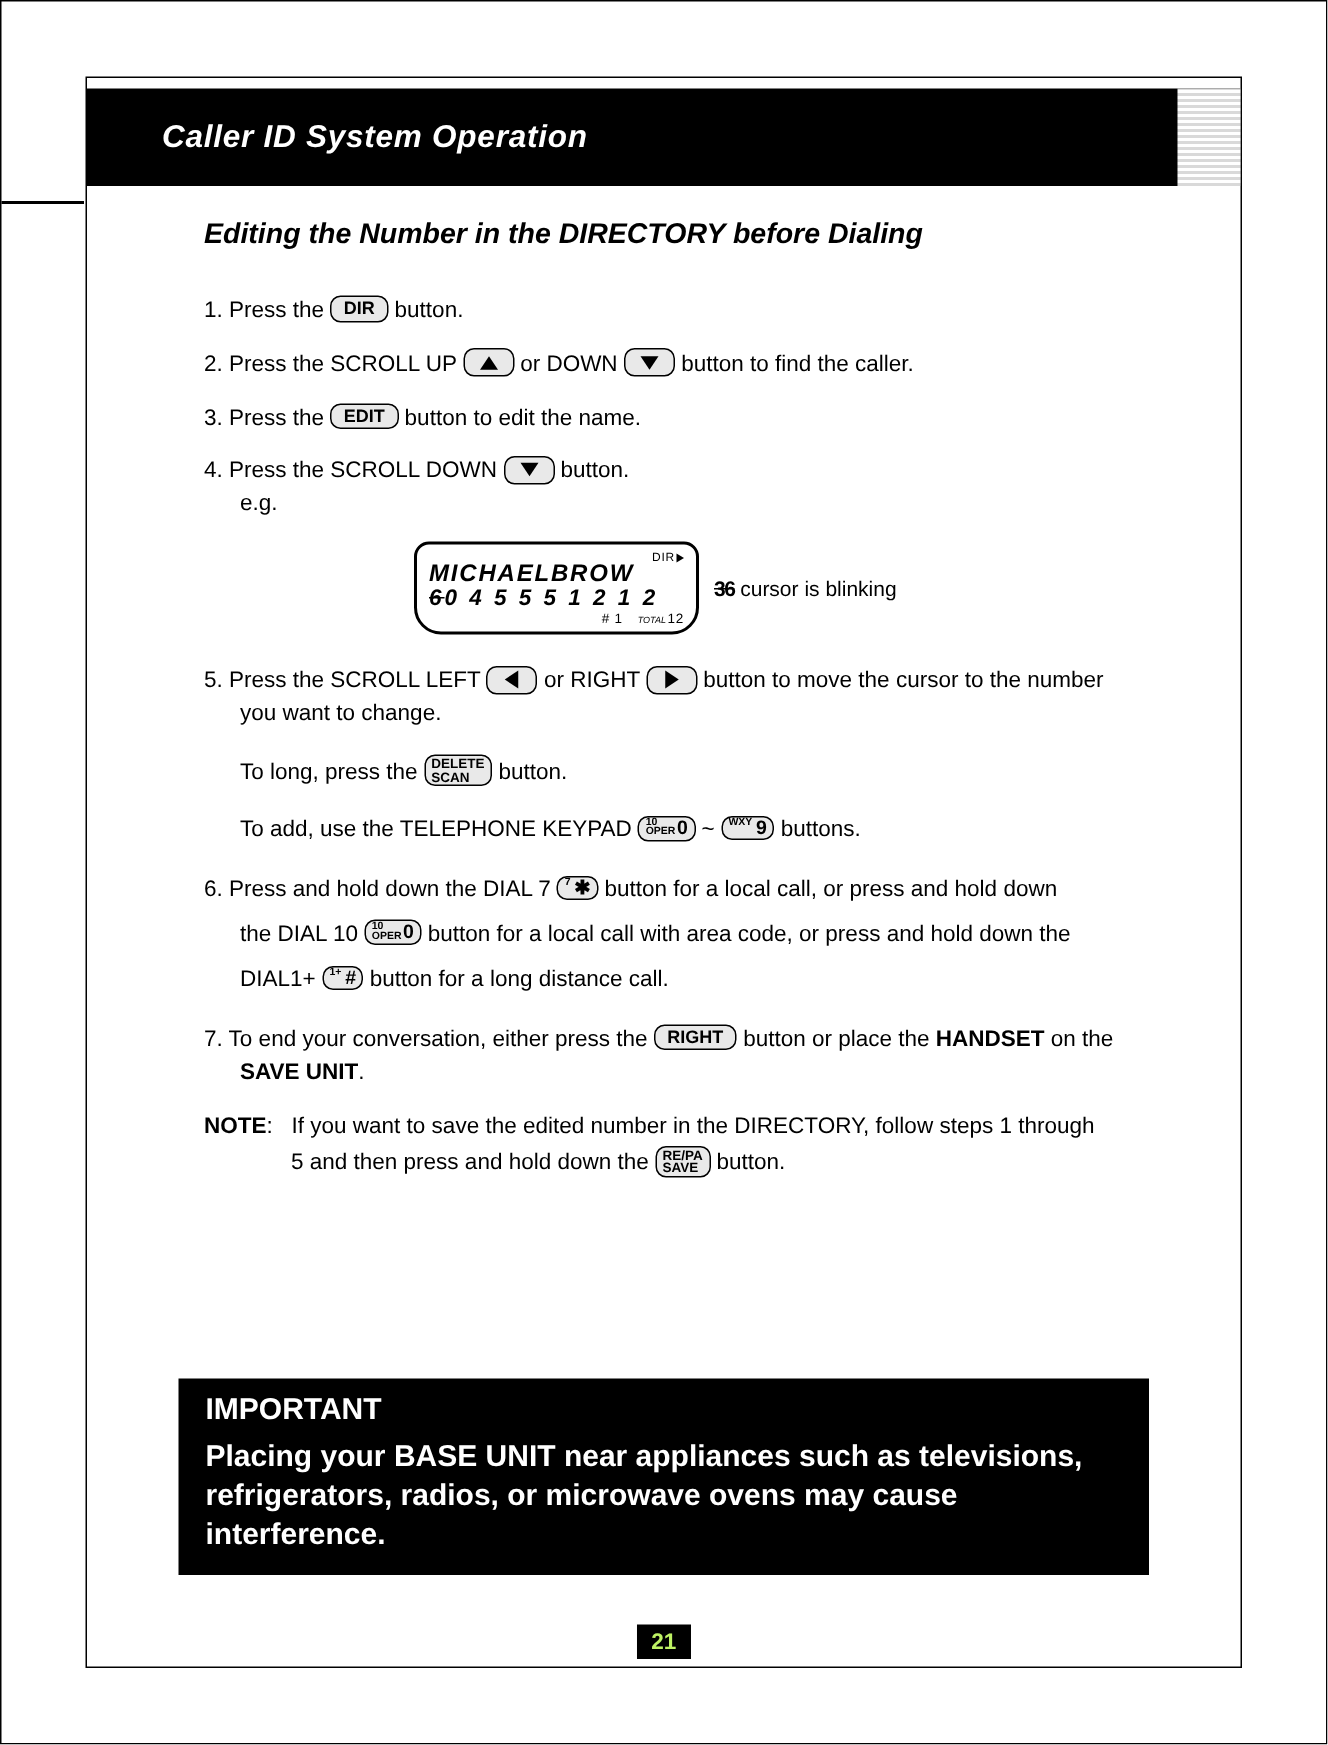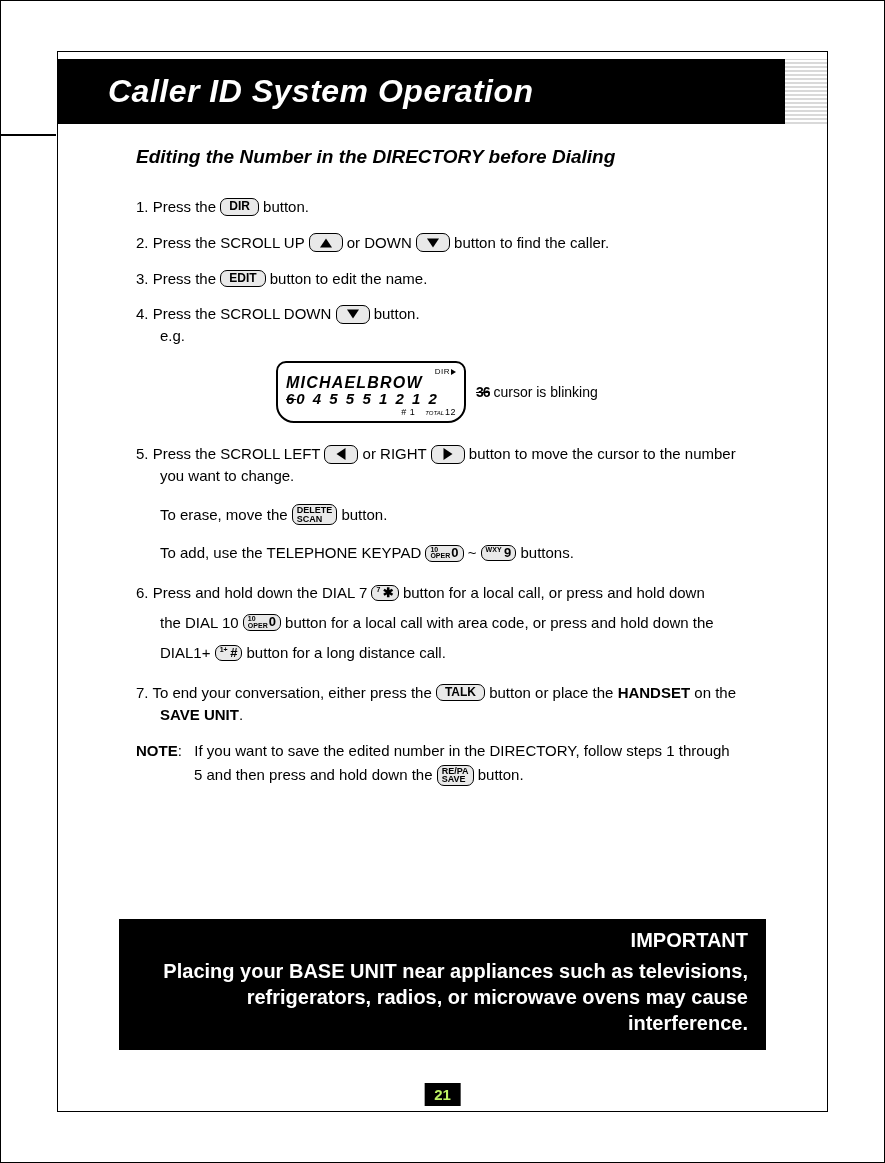--- a/index.html
+++ b/index.html
@@ -1,20 +1,20 @@
 <!DOCTYPE html>
 <html><head>
 <meta charset="utf-8">
 <style>
 html,body{margin:0;padding:0;background:#fff;font-family:Helvetica,Arial,sans-serif;color:#000}
 .page{width:885px;height:1163px;position:relative;margin:0 auto;box-sizing:border-box;border:1px solid #000}
 .crop-mark-h{position:absolute;left:0;top:133px;width:55px;height:2px;background:#000}
 .page-outline{position:absolute;left:56px;top:50px;right:56px;bottom:50px;border:1px solid #000}
 .header-band{position:absolute;left:57px;top:58px;right:57px;height:65px;background:#000;display:flex;align-items:center}
-.header-title{color:#fff;font-style:italic;font-weight:bold;font-size:32px;margin-left:50px;letter-spacing:0.5px}
+.header-title{color:#fff;font-style:italic;font-weight:bold;font-size:21px;margin-left:50px;letter-spacing:0.5px}
 .header-corner{position:absolute;right:57px;top:58px;width:42px;height:65px;background:repeating-linear-gradient(0deg,#d9d9d9 0 2px,#fff 2px 4px)}
 .body{position:absolute;left:135px;top:145px;right:80px;bottom:120px}
 .section-heading{font-style:italic;font-weight:bold;font-size:19px;margin:0 0 28px 0}
 .step{font-size:15px;line-height:1.45;margin:0 0 14px 0;padding-left:24px;text-indent:-24px}
 .step .cont{display:block;text-indent:0}
 .sub{font-size:15px;line-height:1.9;margin:0 0 10px 0;padding-left:24px}
 .note{font-size:15px;line-height:1.6;margin:6px 0 0 0}
 .note-body{display:block;padding-left:58px;text-indent:-0px}
 .key{display:inline-block;vertical-align:middle;border:1px solid #000;border-radius:7px;padding:1px 8px 1px 8px;font-size:12px;font-weight:bold;background:#e9e9e9;line-height:1.1;position:relative;top:-1px;font-style:normal;text-indent:0}
 .key.small{font-size:9px;padding:1px 4px;line-height:0.95}
@@ -35,21 +35,21 @@
 .lcd .dir{font-size:8px;text-align:right;letter-spacing:0.5px;position:relative;top:1px}
 .lcd .dir .play{display:inline-block;width:0;height:0;border-top:3px solid transparent;border-bottom:3px solid transparent;border-left:5px solid #000;vertical-align:middle;margin-left:1px}
 .lcd .row1{font-size:16px;font-weight:bold;font-style:italic;letter-spacing:1.2px;line-height:1}
 .lcd .row2{font-size:15px;font-weight:bold;font-style:italic;letter-spacing:2px;line-height:1.1}
 .lcd .cur{text-decoration:line-through}
 .lcd .foot{font-size:9px;text-align:right;letter-spacing:0.5px}
 .lcd .foot .hash{font-style:normal}
 .lcd .foot .lab{font-size:6px;font-style:italic;letter-spacing:0;margin:0 1px}
 .annot{font-size:14px}
 .annot .curmark{font-weight:bold;letter-spacing:-1px}
-.important{position:absolute;left:118px;right:118px;bottom:112px;background:#000;color:#fff;text-align:right;padding:10px 18px 14px 18px;box-sizing:border-box}
+.important{position:absolute;left:118px;right:118px;bottom:112px;background:#000;color:#fff;text-align:left;padding:10px 18px 14px 18px;box-sizing:border-box}
 .important .hd{font-weight:bold;font-size:20px;margin-bottom:6px}
 .important .bd{font-weight:bold;font-size:20px;line-height:1.3}
 .pagenum{position:absolute;left:50%;bottom:56px;transform:translateX(-50%);background:#000;color:#bef264;font-weight:bold;font-size:15px;padding:3px 10px}
 </style>
 </head>
 <body>
 
 <div class="page">
   <div class="crop-mark-h"></div>
   <div class="page-outline"></div>
@@ -108,21 +108,21 @@
     <p class="step">
       <span>5.  Press  the  SCROLL LEFT </span>
       <span class="arrow-box"><span class="tri left"></span></span>
       <span> or RIGHT </span>
       <span class="arrow-box"><span class="tri right"></span></span>
       <span> button to move the cursor to the number</span>
       <span class="cont">you want to change.</span>
     </p>
 
     <p class="sub">
-      <span>To erase, move the </span>
+      <span>To long, press the </span>
       <span class="key small"><span class="stack"><span class="r">DELETE</span><span class="r">SCAN</span></span></span>
       <span> button.</span>
     </p>
 
     <p class="sub">
       <span>To add, use the TELEPHONE KEYPAD </span>
       <span class="key small"><span class="preblock"><span style="display:block">10</span><span style="display:block">OPER</span></span><span class="big">0</span></span>
       <span> ~ </span>
       <span class="key small"><span class="pre">WXY</span> <span class="big">9</span></span>
       <span> buttons.</span>
@@ -139,21 +139,21 @@
       </span>
       <span class="cont">
         <span>DIAL1+  </span>
         <span class="key small"><span class="pre">1+</span> <span class="big">#</span></span>
         <span> button for a long distance call.</span>
       </span>
     </p>
 
     <p class="step">
       <span>7.  To end your conversation, either press the </span>
-      <span class="key">TALK</span>
+      <span class="key">RIGHT</span>
       <span> button or place the </span>
       <b>HANDSET</b>
       <span> on the</span>
       <span class="cont"><b>SAVE UNIT</b><span>.</span></span>
     </p>
 
     <p class="note">
       <b>NOTE</b><span>:</span>&nbsp;&nbsp;
       <span>If you want to save the edited number in the DIRECTORY, follow steps 1 through</span>
       <span class="note-body">

